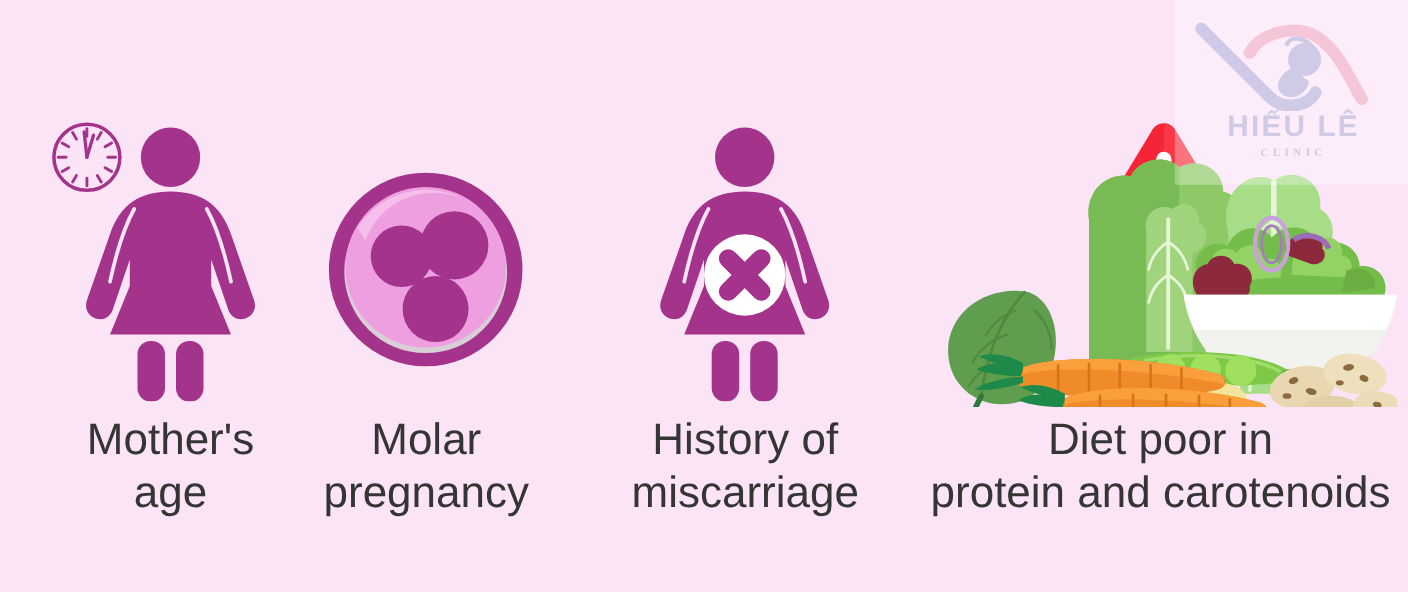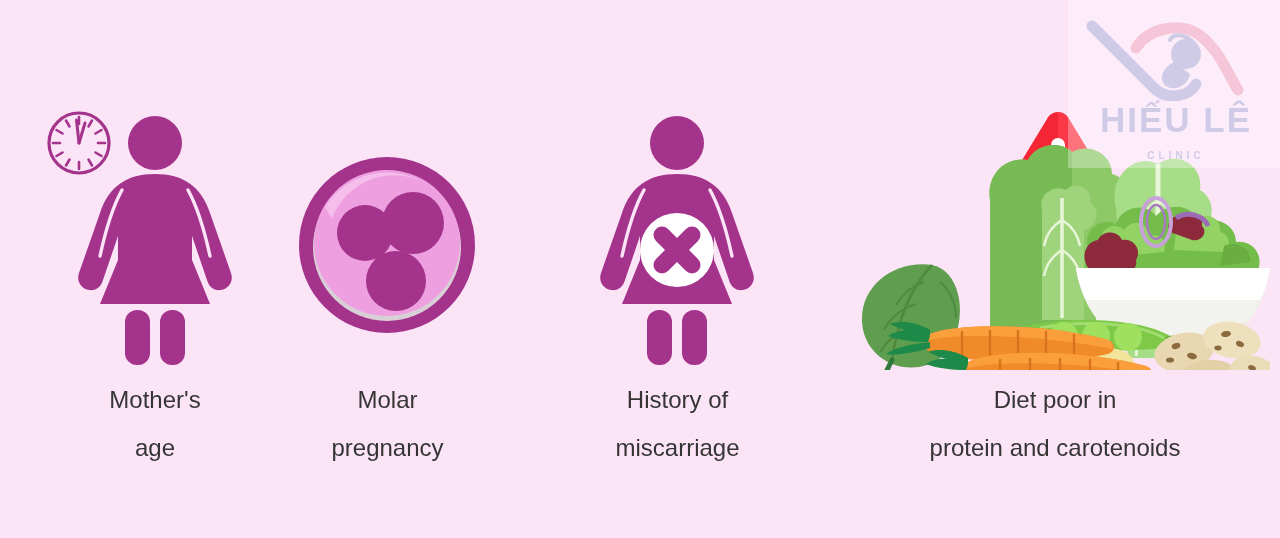--- a/index.html
+++ b/index.html
@@ -37,58 +37,57 @@
     width: 200px;
     height: 160px;
     opacity: 0.55;
   }
   .wm-text {
     position: absolute;
     left: 0;
     top: 96px;
     width: 200px;
     text-align: center;
-    font-size: 35px;
+    font-size: 27px;
     font-weight: bold;
     letter-spacing: 2px;
     color: #aab0d8;
     font-family: "Liberation Sans", sans-serif;
     line-height: 1;
   }
   .wm-sub {
     position: absolute;
     left: 0;
     top: 128px;
     width: 200px;
     text-align: center;
     font-size: 10px;
     font-weight: bold;
     letter-spacing: 4px;
     color: #aab0d8;
-    font-family: Liberation Sans, sans-serif;
-    margin-top: 16px;
+    font-family: Liberation Serif, serif;
   }
 
   
   .item {
     position: absolute;
     top: 90px;
     height: 400px;
   }
   .icon-box {
     position: relative;
     height: 270px;
   }
   .caption {
     position: absolute;
     top: 286px;
     left: 0;
     width: 100%;
     text-align: center;
-    font-size: 24px;
+    font-size: 40px;
     line-height: 48px;
     color: #353535;
     font-family: "Liberation Sans", sans-serif;
     white-space: pre-line;
   }
 
   #item-mothers-age   { left: 20px;  width: 270px; }
   #item-molar         { left: 285px; width: 205px; }
   #item-miscarriage   { left: 560px; width: 235px; }
   #item-diet          { left: 840px; width: 430px; text-decoration: underline; }

